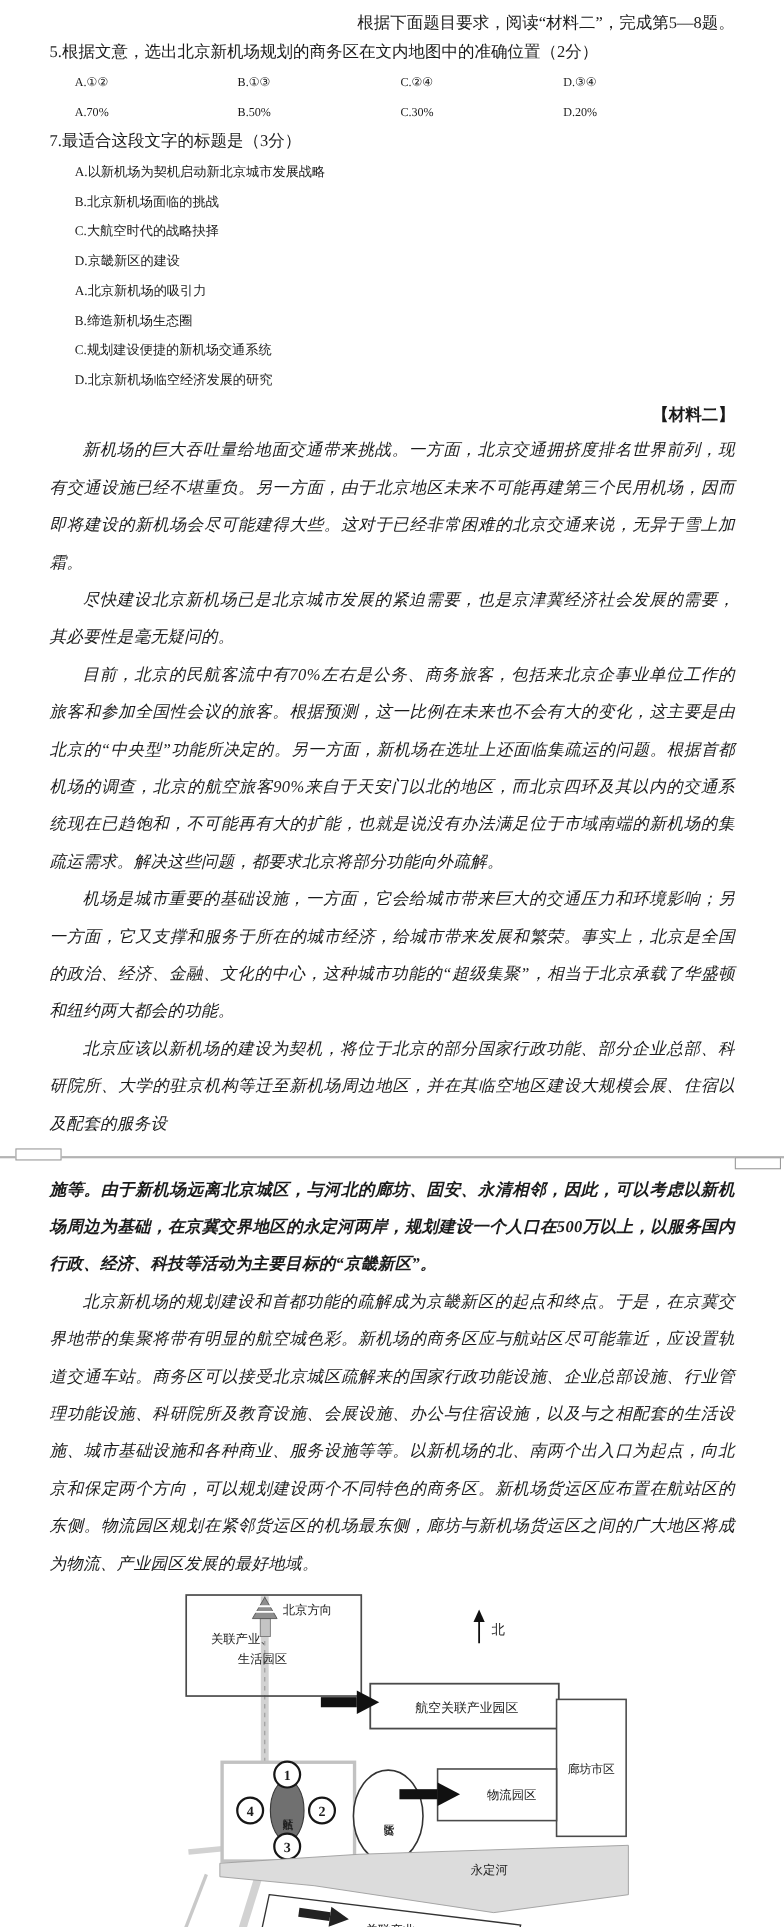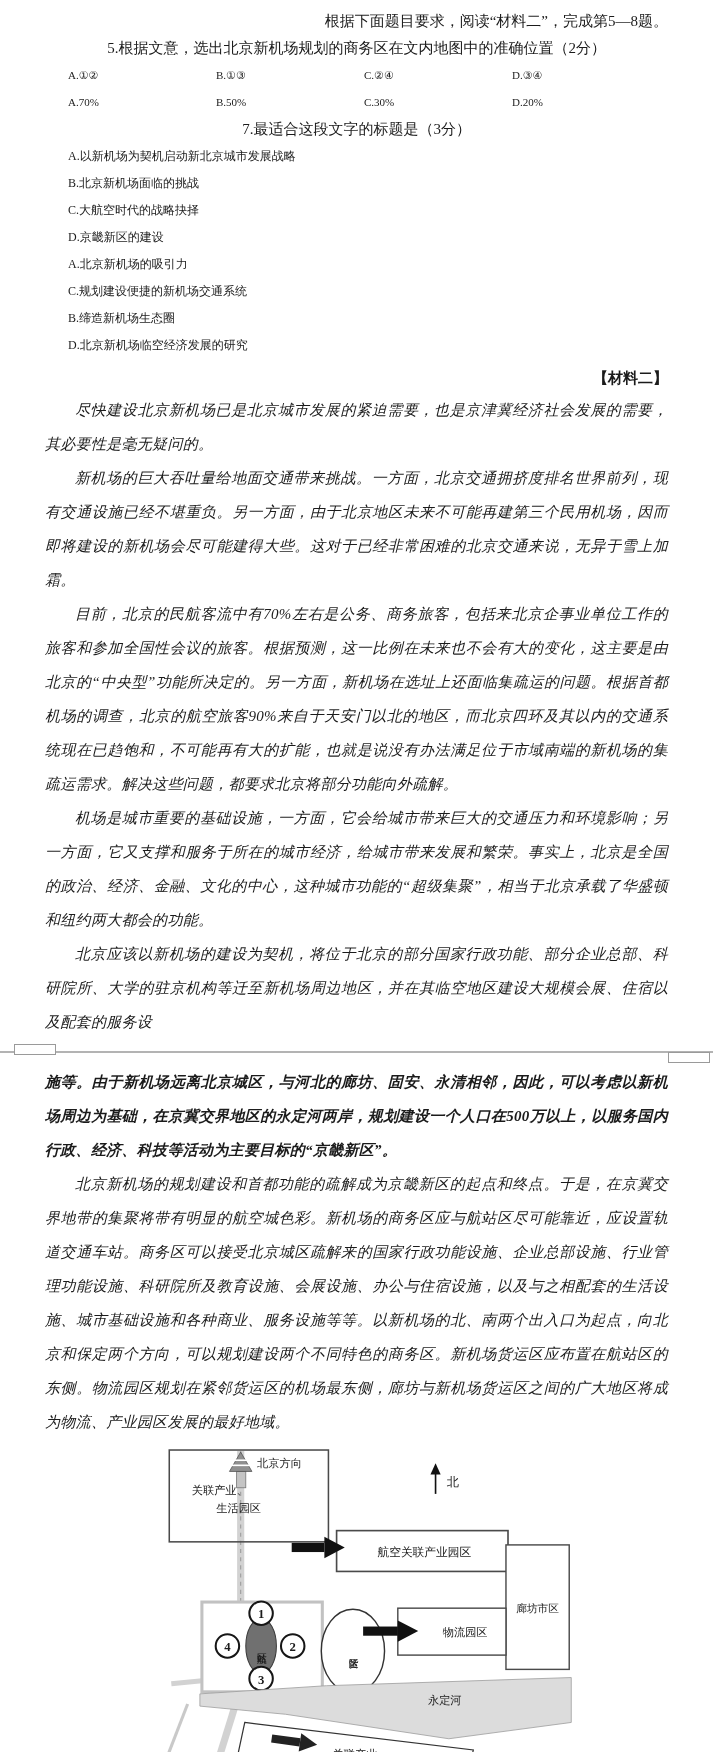--- a/index.html
+++ b/index.html
@@ -3,21 +3,21 @@
 <meta charset="utf-8">
 <style>
   html,body{margin:0;padding:0;background:#ffffff;}
   .page{
     width:713px;min-height:1752px;position:relative;background:#fff;
     font-family:"Liberation Serif","DejaVu Serif",serif;color:#1b1b1b;
     overflow:hidden;box-sizing:border-box;
   }
   .content{padding:8px 45px 0 45px;}
   .intro{font-size:15px;line-height:27px;padding-left:48px;text-align:right;}
-  .q-stem{font-size:15px;line-height:27px;text-align:center;}
+  .q-stem{font-size:15px;line-height:27px;}
   .opt-row{display:flex;padding-left:23px;font-size:11px;line-height:27px;}
   .opt-row .opt{width:148px;}
   .opt-line{padding-left:23px;font-size:12px;line-height:27px;}
   .mat-heading{font-weight:bold;font-size:15px;line-height:30px;padding-left:24px;margin-top:4px;text-align:right;}
   .para{
     font-size:15px;line-height:34px;text-align:justify;text-indent:2em;
     margin:0;font-style:italic;letter-spacing:0.3px;
   }
   .para.no-indent{text-indent:0;font-weight:bold;}
   .page-break{position:relative;height:18px;margin:4px -45px;}
@@ -51,28 +51,28 @@
       <span class="opt">D.20%</span>
     </div>
 
     <div class="q-stem">7.最适合这段文字的标题是（3分）</div>
     <div class="opt-line">A.以新机场为契机启动新北京城市发展战略</div>
     <div class="opt-line">B.北京新机场面临的挑战</div>
     <div class="opt-line">C.大航空时代的战略抉择</div>
     <div class="opt-line">D.京畿新区的建设</div>
 
     <div class="opt-line">A.北京新机场的吸引力</div>
+    <div class="opt-line">B.缔造新机场生态圈</div>
     <div class="opt-line">C.规划建设便捷的新机场交通系统</div>
-    <div class="opt-line">B.缔造新机场生态圈</div>
     <div class="opt-line">D.北京新机场临空经济发展的研究</div>
 
     <div class="mat-heading">【材料二】</div>
 
+    <p class="para">新机场的巨大吞吐量给地面交通带来挑战。一方面，北京交通拥挤度排名世界前列，现有交通设施已经不堪重负。另一方面，由于北京地区未来不可能再建第三个民用机场，因而即将建设的新机场会尽可能建得大些。这对于已经非常困难的北京交通来说，无异于雪上加霜。</p>
     <p class="para">尽快建设北京新机场已是北京城市发展的紧迫需要，也是京津冀经济社会发展的需要，其必要性是毫无疑问的。</p>
-    <p class="para">新机场的巨大吞吐量给地面交通带来挑战。一方面，北京交通拥挤度排名世界前列，现有交通设施已经不堪重负。另一方面，由于北京地区未来不可能再建第三个民用机场，因而即将建设的新机场会尽可能建得大些。这对于已经非常困难的北京交通来说，无异于雪上加霜。</p>
     <p class="para">目前，北京的民航客流中有70%左右是公务、商务旅客，包括来北京企事业单位工作的旅客和参加全国性会议的旅客。根据预测，这一比例在未来也不会有大的变化，这主要是由北京的“中央型”功能所决定的。另一方面，新机场在选址上还面临集疏运的问题。根据首都机场的调查，北京的航空旅客90%来自于天安门以北的地区，而北京四环及其以内的交通系统现在已趋饱和，不可能再有大的扩能，也就是说没有办法满足位于市域南端的新机场的集疏运需求。解决这些问题，都要求北京将部分功能向外疏解。</p>
     <p class="para">机场是城市重要的基础设施，一方面，它会给城市带来巨大的交通压力和环境影响；另一方面，它又支撑和服务于所在的城市经济，给城市带来发展和繁荣。事实上，北京是全国的政治、经济、金融、文化的中心，这种城市功能的“超级集聚”，相当于北京承载了华盛顿和纽约两大都会的功能。</p>
     <p class="para">北京应该以新机场的建设为契机，将位于北京的部分国家行政功能、部分企业总部、科研院所、大学的驻京机构等迁至新机场周边地区，并在其临空地区建设大规模会展、住宿以及配套的服务设</p>
 
     <div class="page-break">
       <div class="pb-line"></div>
       <div class="pb-tab-left"></div>
       <div class="pb-tab-right"></div>
     </div>
 

